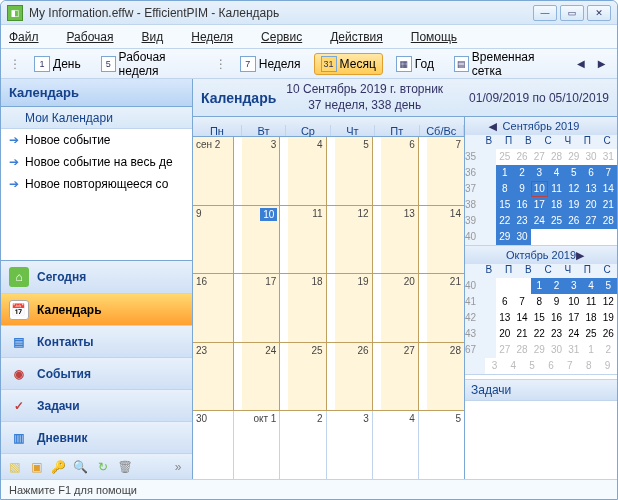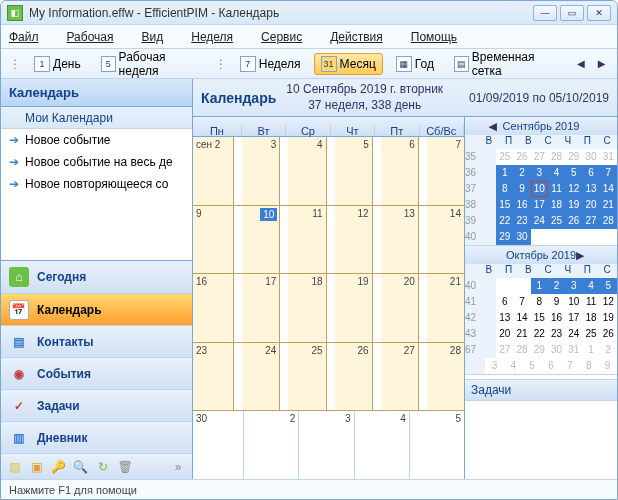--- a/index.html
+++ b/index.html
@@ -221,20 +221,21 @@
             <div class="cal-row">
               <div class="cal-cell first">23</div>
               <div class="cal-cell">24</div>
               <div class="cal-cell">25</div>
               <div class="cal-cell">26</div>
               <div class="cal-cell">27</div>
               <div class="cal-cell">28</div>
             </div>
             <div class="cal-row offrow">
               <div class="cal-cell first">30</div>
+              <div class="cal-cell off">окт 1</div>
               <div class="cal-cell off">2</div>
               <div class="cal-cell off">3</div>
               <div class="cal-cell off">4</div>
               <div class="cal-cell off">5</div>
             </div>
           </div>
       </div>
       <div class="rpanel">
         <div class="mini">
           <div class="mini-hdr">

